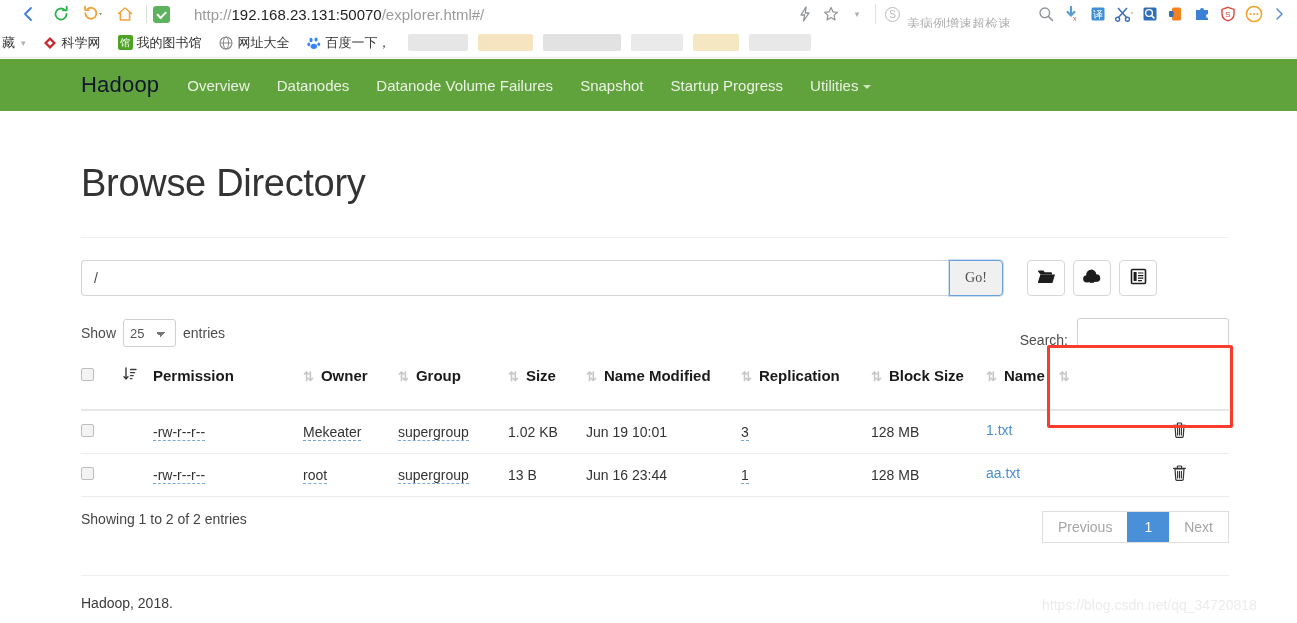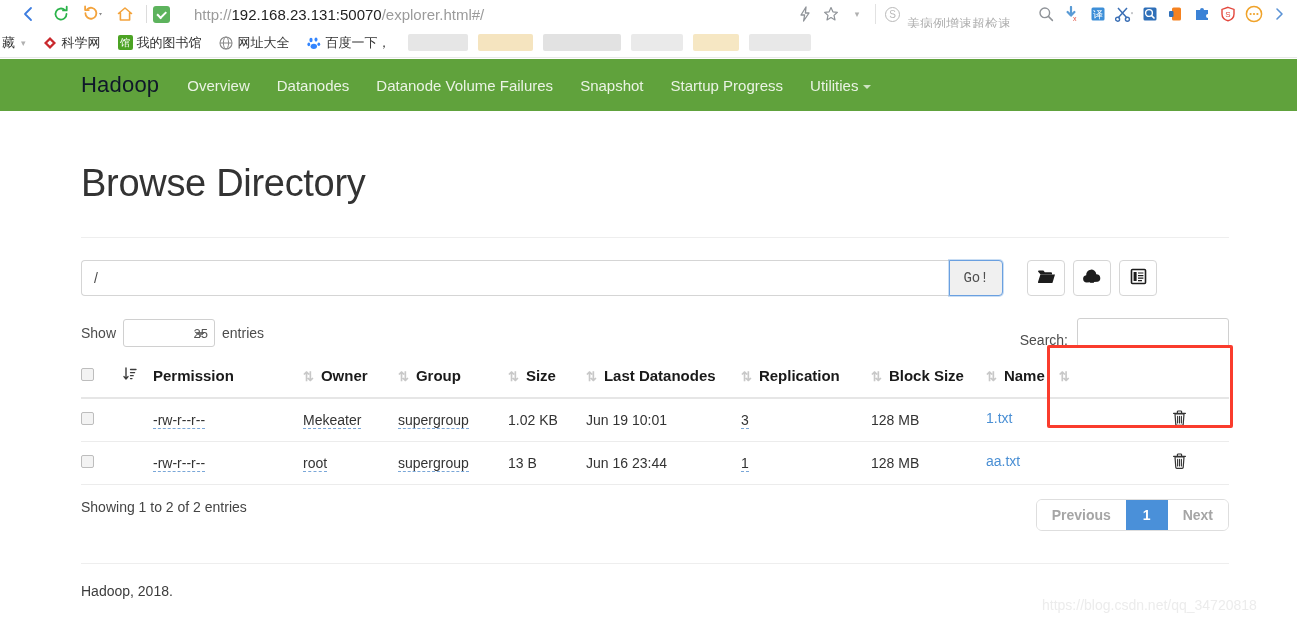--- a/index.html
+++ b/index.html
@@ -68,41 +68,41 @@
   .input-group { display:flex; width:922px; }
   .path-input {
     flex:1; height:36px; border:1px solid #d5d5d5; border-right:none; border-radius:4px 0 0 4px;
     padding:0 12px; font-size:14px; color:#4a4a4a; outline:none; background:#fff;
     font-family:"Liberation Sans", sans-serif;
   }
   .go-btn {
     width:54px; height:36px; border:1px solid #6aa0e0; border-radius:0 4px 4px 0;
     background:#f0f0f0; color:#4f4f4f; font-size:14px; cursor:pointer;
     box-shadow:0 0 0 1px rgba(102,160,224,.35);
-    font-family:Liberation Mono, monospace;
+    font-family:Liberation Serif, serif;
   }
   .icon-btns { display:flex; gap:8px; margin-left:24px; }
   .icon-btn { width:38px; height:36px; border:1px solid #d6d6d6; border-radius:4px; background:#fff;
     display:flex; align-items:center; justify-content:center; cursor:pointer; }
 
   .table-controls { display:flex; justify-content:space-between; align-items:center; margin-top:22px; }
   .dt-length { display:flex; align-items:center; font-size:14px; color:#4c4c4c; }
-  .dt-select { margin:0 7px; width:92px; height:28px; border:1px solid #d0d0d0; border-radius:3px;
+  .dt-select { margin:0 7px; width:53px; height:28px; border:1px solid #d0d0d0; border-radius:3px;
     background:#fff; font-size:13px; color:#555; padding:0 6px; outline:none;
     font-family:"Liberation Sans", sans-serif; -webkit-appearance:none; appearance:none;
     background-image: linear-gradient(45deg,transparent 50%,#777 50%),linear-gradient(135deg,#777 50%,transparent 50%);
     background-position: calc(100% - 14px) 12px, calc(100% - 9px) 12px;
-    background-size: 5px 5px, 5px 5px; background-repeat:no-repeat;text-align:right; }
+    background-size: 5px 5px, 5px 5px; background-repeat:no-repeat; }
   .dt-filter { display:flex; align-items:flex-end; font-size:14px; color:#4c4c4c; }
   .dt-search { margin-left:9px; width:152px; height:30px; border:1px solid #d0d0d0; border-radius:3px;
     padding:0 8px; font-size:13px; outline:none; font-family:"Liberation Sans", sans-serif; }
 
   table.files { width:100%; border-collapse:collapse; margin-top:13px; table-layout:fixed; }
   table.files th { text-align:left; font-size:15px; color:#1a1a1a; font-weight:bold;
-    padding:6px 0 13px 0; border-bottom:2px solid #e6e6e6; vertical-align:bottom; white-space:nowrap; }
+    padding:6px 0 25px 0; border-bottom:2px solid #e6e6e6; vertical-align:bottom; white-space:nowrap; }
   table.files td { font-size:14px; color:#333; padding:11px 0; border-bottom:1px solid #ececec;
     vertical-align:middle; white-space:nowrap; }
   .sort-ico { display:inline-block; color:#c8c8c8; font-size:13px; margin-right:9px; letter-spacing:-2px; }
   .chk { width:13px; height:13px; border:1px solid #bdbdbd; border-radius:2px; background:#f3f3f3; display:inline-block; }
   .editable { border-bottom:1px dashed #7aa7d8; color:#333; }
   .filelink { color:#4a8fd4; }
   .trash { color:#3a3a3a; font-size:16px; }
 
   .col-chk   { width:42px; }
   .col-sorth { width:30px; }
@@ -110,21 +110,21 @@
   .col-owner { width:95px; }
   .col-group { width:110px; }
   .col-size  { width:78px; }
   .col-mod   { width:155px; }
   .col-rep   { width:130px; }
   .col-block { width:115px; }
   .col-name  { width:auto; }
 
   .dt-footer { display:flex; justify-content:space-between; align-items:flex-start; margin-top:14px; }
   .dt-info { font-size:14px; color:#444; }
-  .pager { display:flex; border:1px solid #dedede; border-radius:6px; overflow:hidden;font-weight:bold; }
+  .pager { display:flex; border:1px solid #dedede; border-radius:0; overflow:hidden; }
   .pg { padding:0 15px; height:30px; line-height:30px; font-size:14px; color:#a5a5a5; background:#fff; cursor:pointer; }
   .pg.active { background:#4a90d9; color:#fff; padding:0 17px; }
   .hr2 { height:1px; background:#eeeeee; margin-top:32px; }
   .footer-note { font-size:14px; color:#3c3c3c; margin-top:19px; }
 
   .red-box { position:absolute; border:3px solid #fa3c2d; border-radius:2px; pointer-events:none; }
   .watermark { position:absolute; font-size:14px; color:#ececec; white-space:nowrap; }
 </style>
 </head>
 <body>
@@ -382,21 +382,21 @@
                 <svg width="15" height="14" viewBox="0 0 15 14">
                     <path d="M3 1 L3 12 M1 9.6 L3 12 L5 9.6" fill="none" stroke="#3c3c3c" stroke-width="1.4" stroke-linecap="round" stroke-linejoin="round"></path>
                     <path d="M7.5 2.5 H13 M7.5 5.6 H11.6 M7.5 8.7 H10.2 M7.5 11.6 H9" stroke="#3c3c3c" stroke-width="1.3" stroke-linecap="round"></path>
                   </svg>
               </span>
             </th>
             <th><span>Permission</span></th>
             <th><span class="sort-ico">⇅</span><span>Owner</span></th>
             <th><span class="sort-ico">⇅</span><span>Group</span></th>
             <th><span class="sort-ico">⇅</span><span>Size</span></th>
-            <th><span class="sort-ico">⇅</span><span>Last Datanodes</span></th>
+            <th><span class="sort-ico">⇅</span><span>Name Modified</span></th>
             <th><span class="sort-ico">⇅</span><span>Replication</span></th>
             <th><span class="sort-ico">⇅</span><span>Block Size</span></th>
             <th><span class="sort-ico">⇅</span><span>Name</span><span class="sort-ico" style="margin-left:14px;">⇅</span></th>
           </tr>
         </thead>
         <tbody>
           <tr>
             <td><span class="chk"></span></td>
             <td></td>
             <td><span class="editable">-rw-r--r--</span></td>

